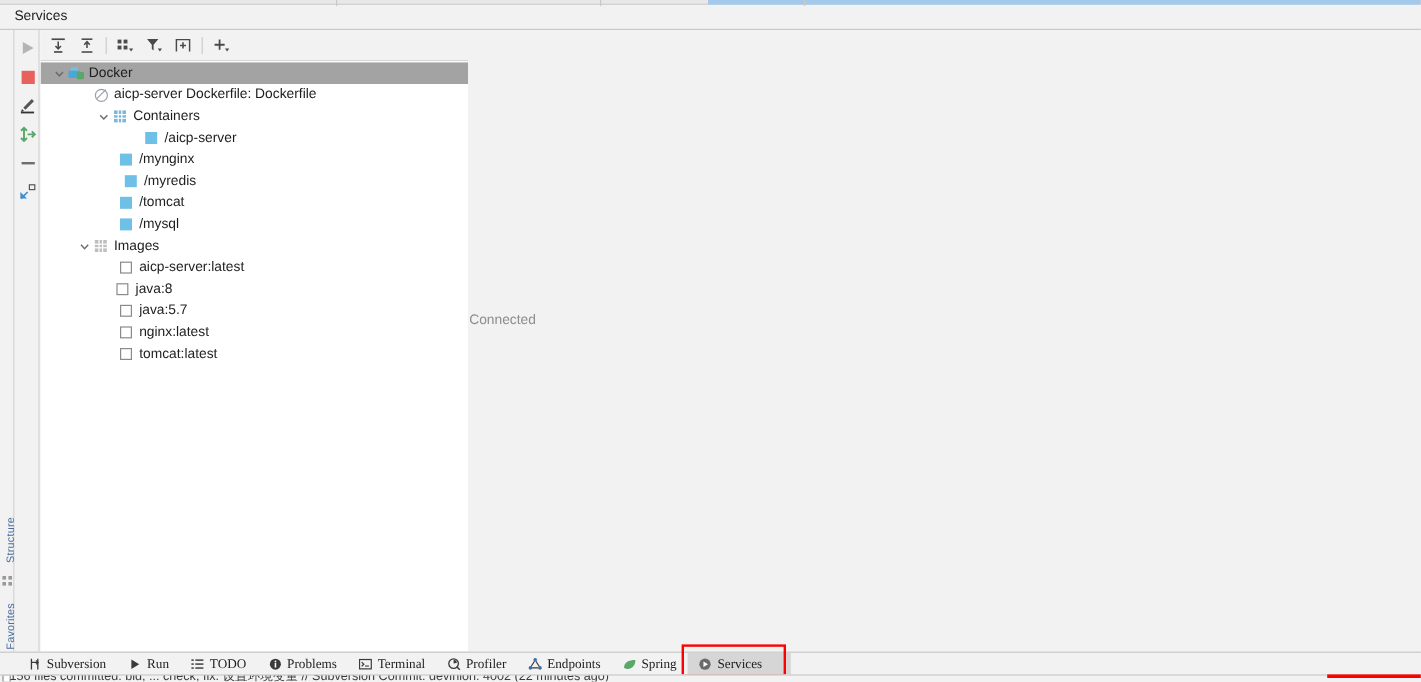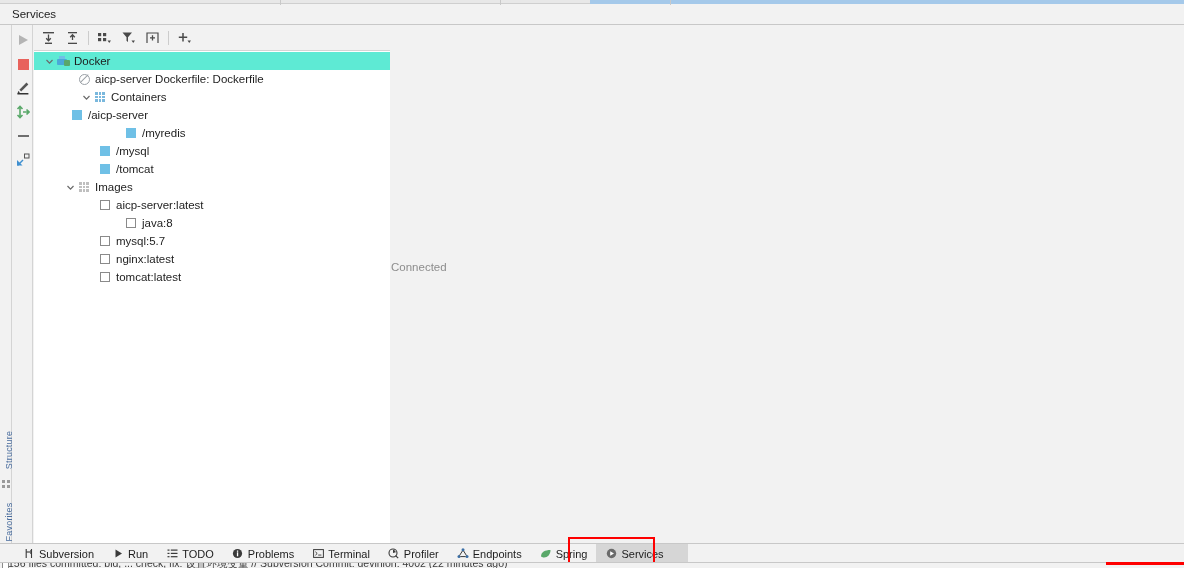--- a/index.html
+++ b/index.html
@@ -100,21 +100,21 @@
     position: absolute; left: 0; top: 26px; width: 356px; height: 492px;
     background: #ffffff;
     padding-top: 1px;
   }
   .trow {
     position: relative; height: 18px; line-height: 18px;
     font-size: 11.5px; color: #1d1d1d;
     white-space: nowrap;
     display: flex; align-items: center;
   }
-  .trow.sel { background: #5eead4; }
+  .trow.sel { background: #a3a3a3; }
   .twist {
     width: 12px; height: 18px; flex: 0 0 12px;
     display: flex; align-items: center; justify-content: center;
     color: #5a5a5a; font-size: 9px;
   }
   .tico { width: 16px; height: 18px; flex: 0 0 16px; display:flex; align-items:center; justify-content:center; }
   .tlabel { padding-left: 3px; }
 
   .ico-docker { width: 13px; height: 11px; position: relative; }
   .ico-docker .body { position:absolute; left:0; top:3px; width:10px; height:6px; background:#4aa8d8; border-radius:1px; }
@@ -147,21 +147,21 @@
     position: absolute; left: 0; top: 543px; width: 1184px; height: 19px;
     background: #f2f2f2; border-top: 1px solid #c8c8c8;
   }
   #bottom-tabs {
     position: absolute; left: 14px; top: 0; height: 19px;
     display: flex; align-items: center; gap: 0px;
   }
   .btab {
     display: flex; align-items: center; gap: 4px;
     height: 19px; padding: 0 9px;
-    font-size: 11px; color: #1d1d1d; white-space: nowrap;
+    font-size: 11px; color: #1d1d1d; white-space: nowrap; font-family: Liberation Serif, serif;
   }
   .btab.active { background: #d6d6d6; padding-right: 24px; }
   .btab .g { display: inline-flex; align-items: center; justify-content: center; width: 12px; height: 12px; }
 
   #services-highlight {
     position: absolute; left: 568px; top: 537px;
     width: 87px; height: 27px;
     border: 2px solid #fe0000;
     pointer-events: none;
   }
@@ -324,47 +324,54 @@
             <i></i>
             <i></i>
             <i></i>
             <i></i>
             <i></i>
             <i></i>
           </span>
         </span>
         <span class="tlabel">Containers</span>
       </div>
-      <div class="trow" style="padding-left: 23px;">
+      <div class="trow" style="padding-left: 72px;">
         <span class="twist"></span>
         <span class="tico">
           <span class="ico-sq-blue"></span>
         </span>
         <span class="tlabel">/aicp-server</span>
       </div>
-      <div class="trow" style="padding-left: 77px;">
+      <div class="trow" style="padding-left: 51px;">
         <span class="twist"></span>
         <span class="tico">
           <span class="ico-sq-blue"></span>
         </span>
+        <span class="tlabel">/mynginx</span>
+      </div>
+      <div class="trow" style="padding-left: 55px;">
+        <span class="twist"></span>
+        <span class="tico">
+          <span class="ico-sq-blue"></span>
+        </span>
         <span class="tlabel">/myredis</span>
       </div>
       <div class="trow" style="padding-left: 51px;">
         <span class="twist"></span>
         <span class="tico">
           <span class="ico-sq-blue"></span>
         </span>
+        <span class="tlabel">/tomcat</span>
+      </div>
+      <div class="trow" style="padding-left: 51px;">
+        <span class="twist"></span>
+        <span class="tico">
+          <span class="ico-sq-blue"></span>
+        </span>
         <span class="tlabel">/mysql</span>
-      </div>
-      <div class="trow" style="padding-left: 51px;">
-        <span class="twist"></span>
-        <span class="tico">
-          <span class="ico-sq-blue"></span>
-        </span>
-        <span class="tlabel">/tomcat</span>
       </div>
       <div class="trow" style="padding-left: 30px;">
         <span class="twist">
           <svg width="9" height="9" viewBox="0 0 9 9">
             <path d="M1.5 3 L4.5 6.2 L7.5 3" stroke="#6a6a6a" stroke-width="1.2" fill="none"></path>
           </svg>
         </span>
         <span class="tico">
           <span class="ico-grid grey">
             <i></i>
@@ -380,33 +387,33 @@
         </span>
         <span class="tlabel">Images</span>
       </div>
       <div class="trow" style="padding-left: 51px;">
         <span class="twist"></span>
         <span class="tico">
           <span class="ico-sq-empty"></span>
         </span>
         <span class="tlabel">aicp-server:latest</span>
       </div>
-      <div class="trow" style="padding-left: 77px;">
+      <div class="trow" style="padding-left: 48px;">
         <span class="twist"></span>
         <span class="tico">
           <span class="ico-sq-empty"></span>
         </span>
         <span class="tlabel">java:8</span>
       </div>
       <div class="trow" style="padding-left: 51px;">
         <span class="twist"></span>
         <span class="tico">
           <span class="ico-sq-empty"></span>
         </span>
-        <span class="tlabel">mysql:5.7</span>
+        <span class="tlabel">java:5.7</span>
       </div>
       <div class="trow" style="padding-left: 51px;">
         <span class="twist"></span>
         <span class="tico">
           <span class="ico-sq-empty"></span>
         </span>
         <span class="tlabel">nginx:latest</span>
       </div>
       <div class="trow" style="padding-left: 51px;">
         <span class="twist"></span>

